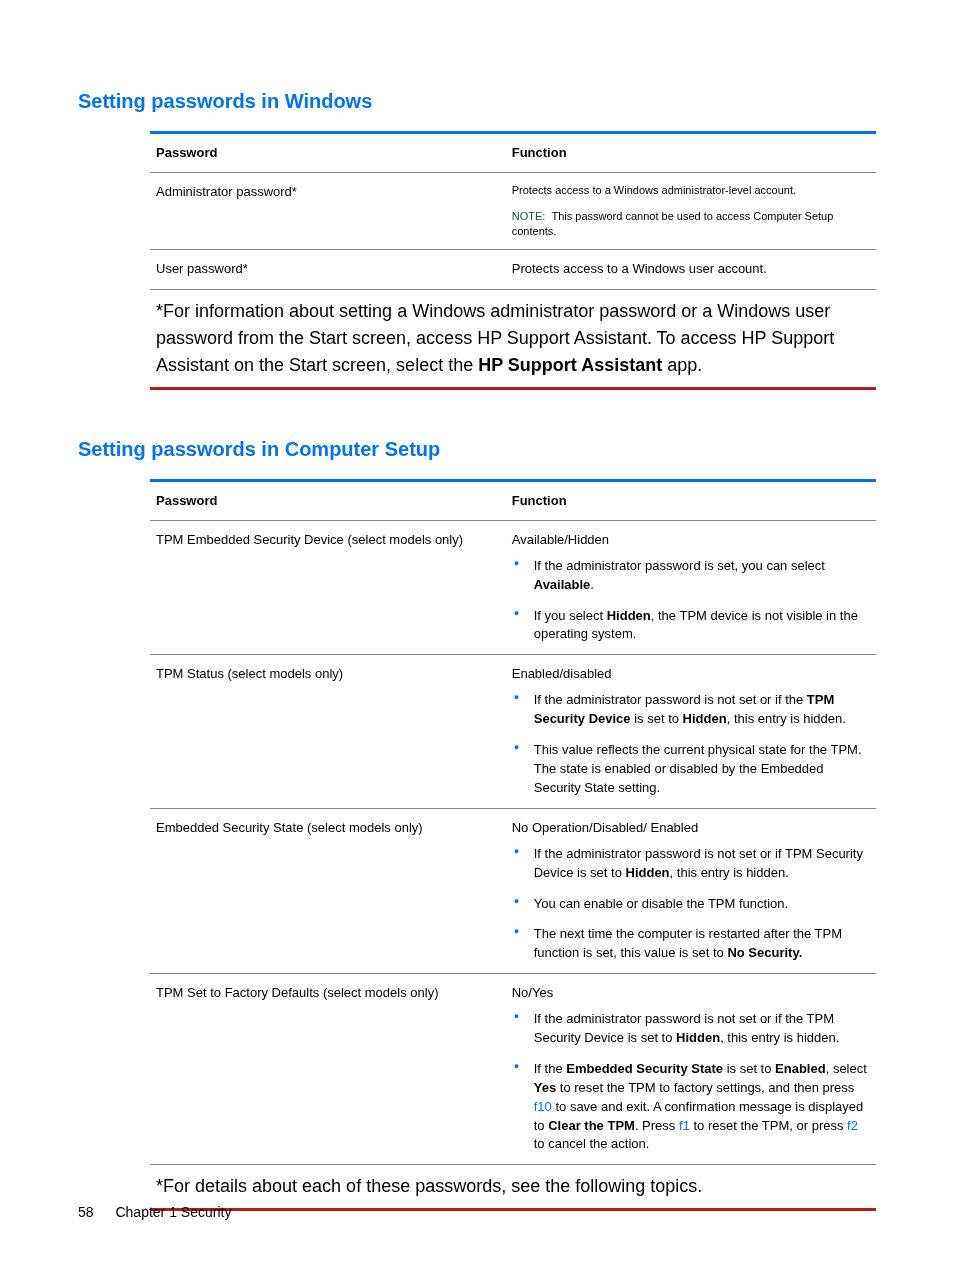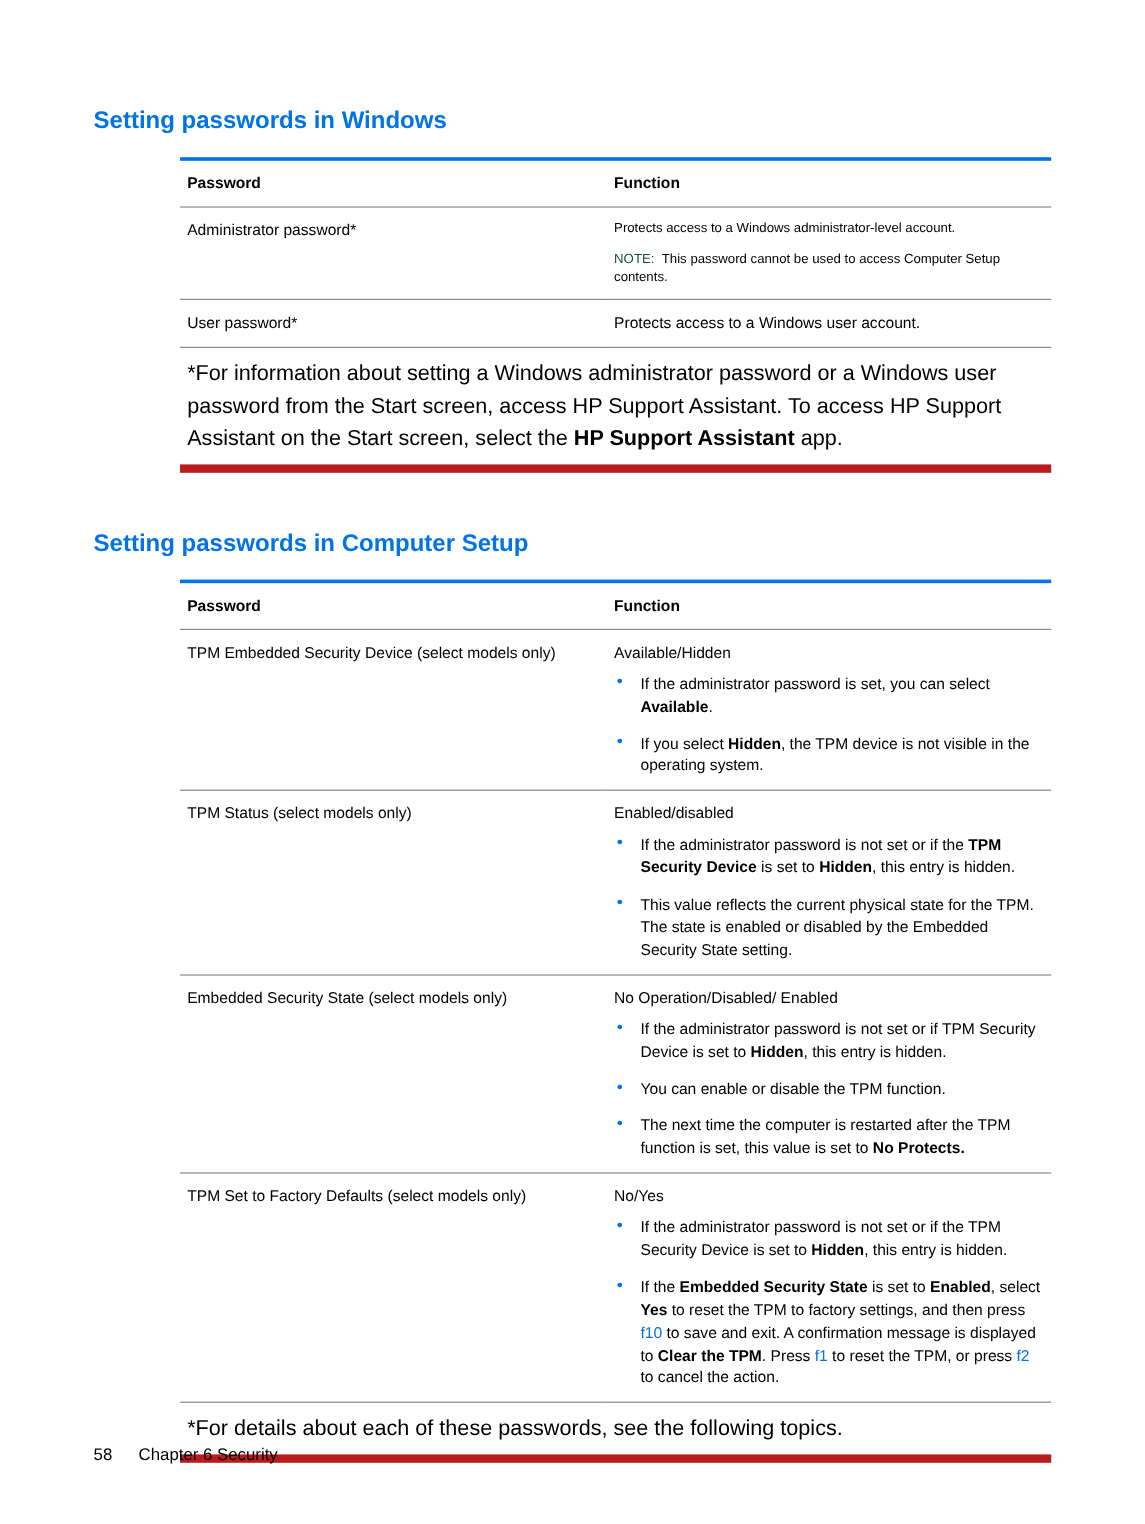--- a/index.html
+++ b/index.html
@@ -14,21 +14,21 @@
     }
     .section-heading {
       color: #0073e6;
       font-size: 20px;
       font-weight: bold;
       margin-bottom: 18px;
     }
     .table-wrapper {
       margin-left: 72px;
       border-top: 3px solid #0073e6;
-      border-bottom: 7px solid #b91c1c;
+      border-bottom: 3px solid #b91c1c;
     }
     .table {
       width: 100%;
       border-collapse: collapse;
     }
     .table tr {
       border-bottom: 1px solid #888;
     }
     .table tr:last-child {
       border-bottom: none;
@@ -162,21 +162,21 @@
     <tr>
       <td>Embedded Security State (select models only)</td>
       <td>
         <div>No Operation/Disabled/ Enabled</div>
         <ul class="bullet-list">
           <li>
             <span>If the administrator password is not set or if TPM Security Device is set to </span><span class="bold">Hidden</span><span>, this entry is hidden.</span>
           </li>
           <li>You can enable or disable the TPM function.</li>
           <li>
-            <span>The next time the computer is restarted after the TPM function is set, this value is set to </span><span class="bold">No Protects.</span>
+            <span>The next time the computer is restarted after the TPM function is set, this value is set to </span><span class="bold">No Security.</span>
           </li>
         </ul>
       </td>
     </tr>
     <tr>
       <td>TPM Set to Factory Defaults (select models only)</td>
       <td>
         <div>No/Yes</div>
         <ul class="bullet-list">
           <li>
@@ -190,14 +190,14 @@
     </tr>
     <tr class="footnote-row">
       <td colspan="2">*For details about each of these passwords, see the following topics.</td>
     </tr>
   </tbody>
     </table>
 </div>
 
 <div class="page-footer">
   <span class="page-num">58</span>
-  <span>Chapter 6   Security</span>
+  <span>Chapter 1   Security</span>
 </div>
 
 </body></html>

